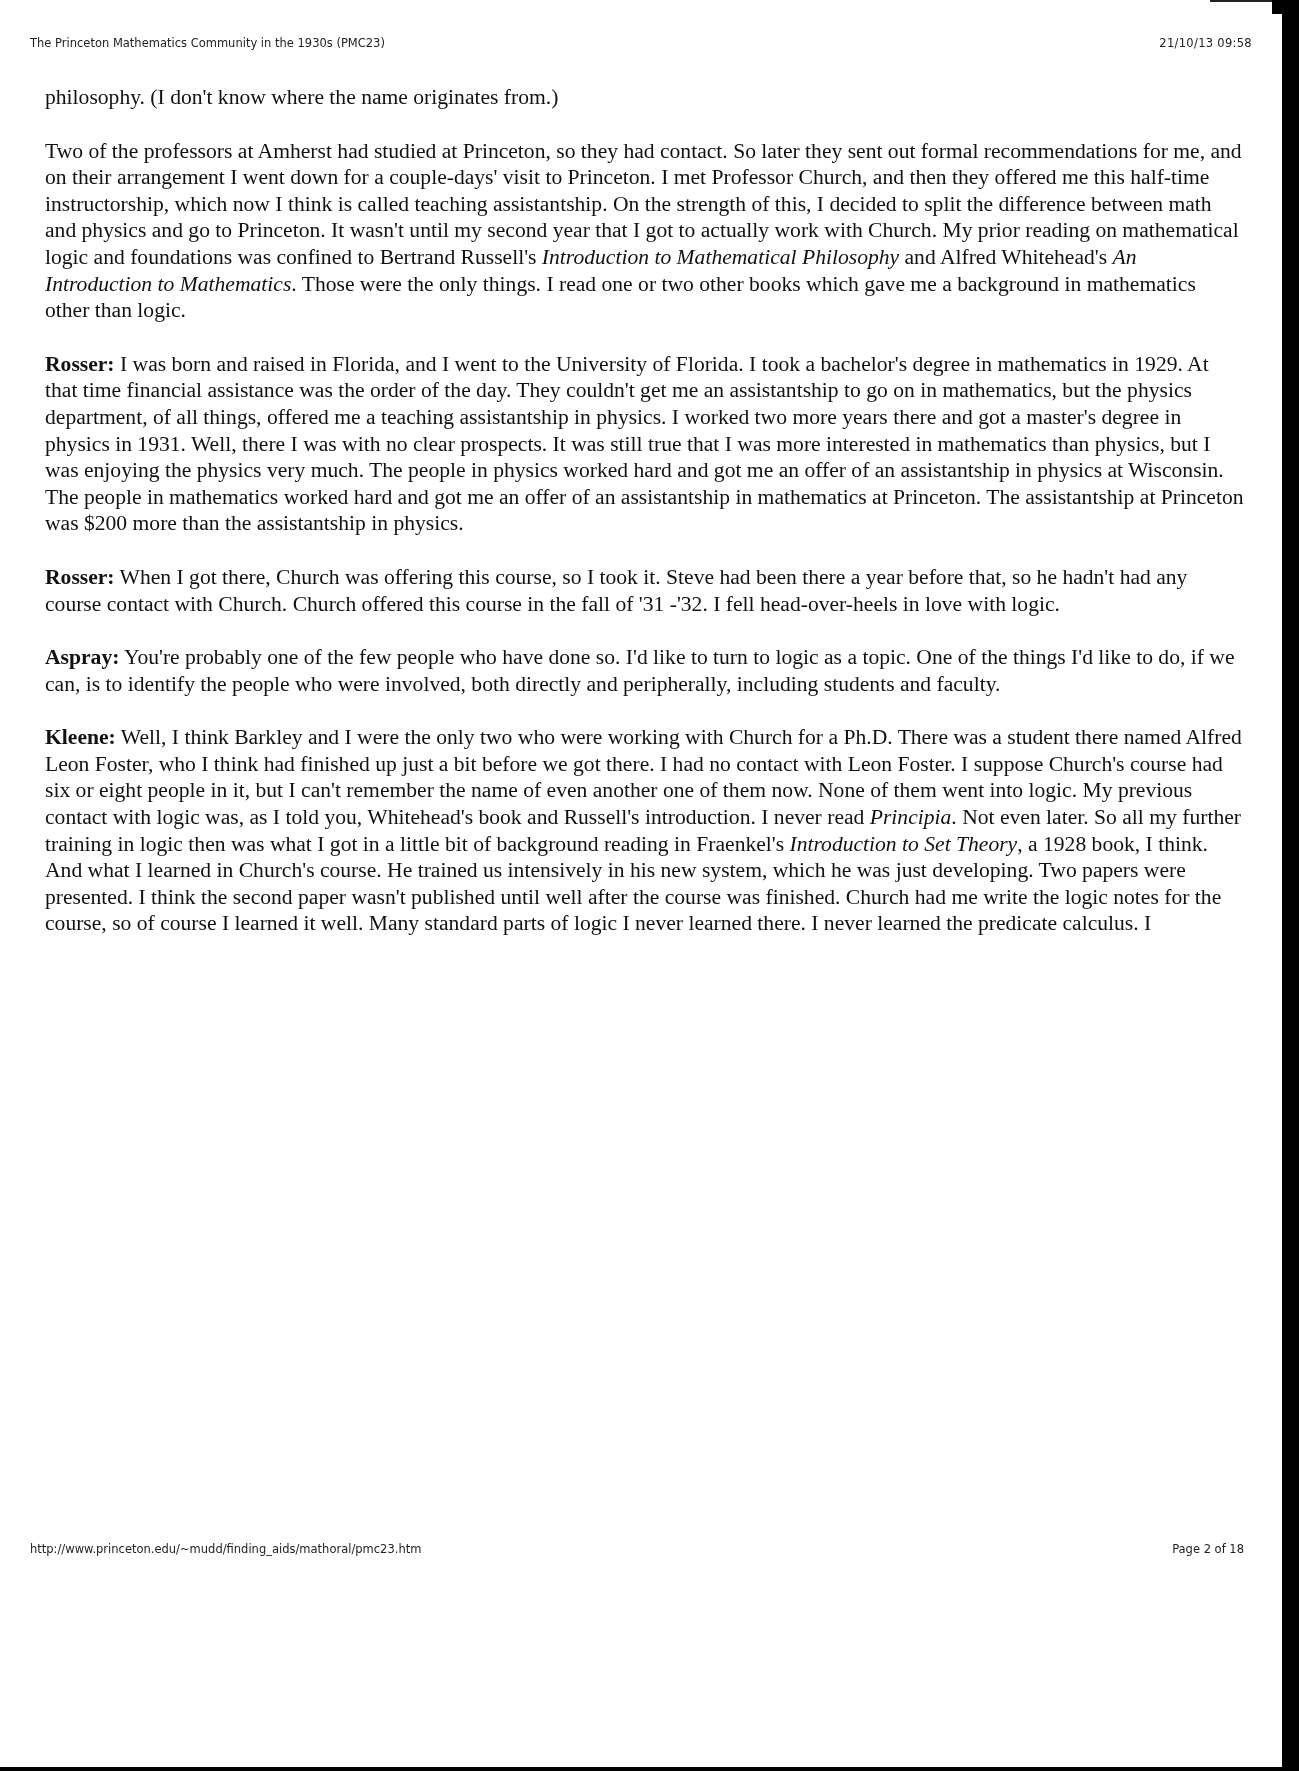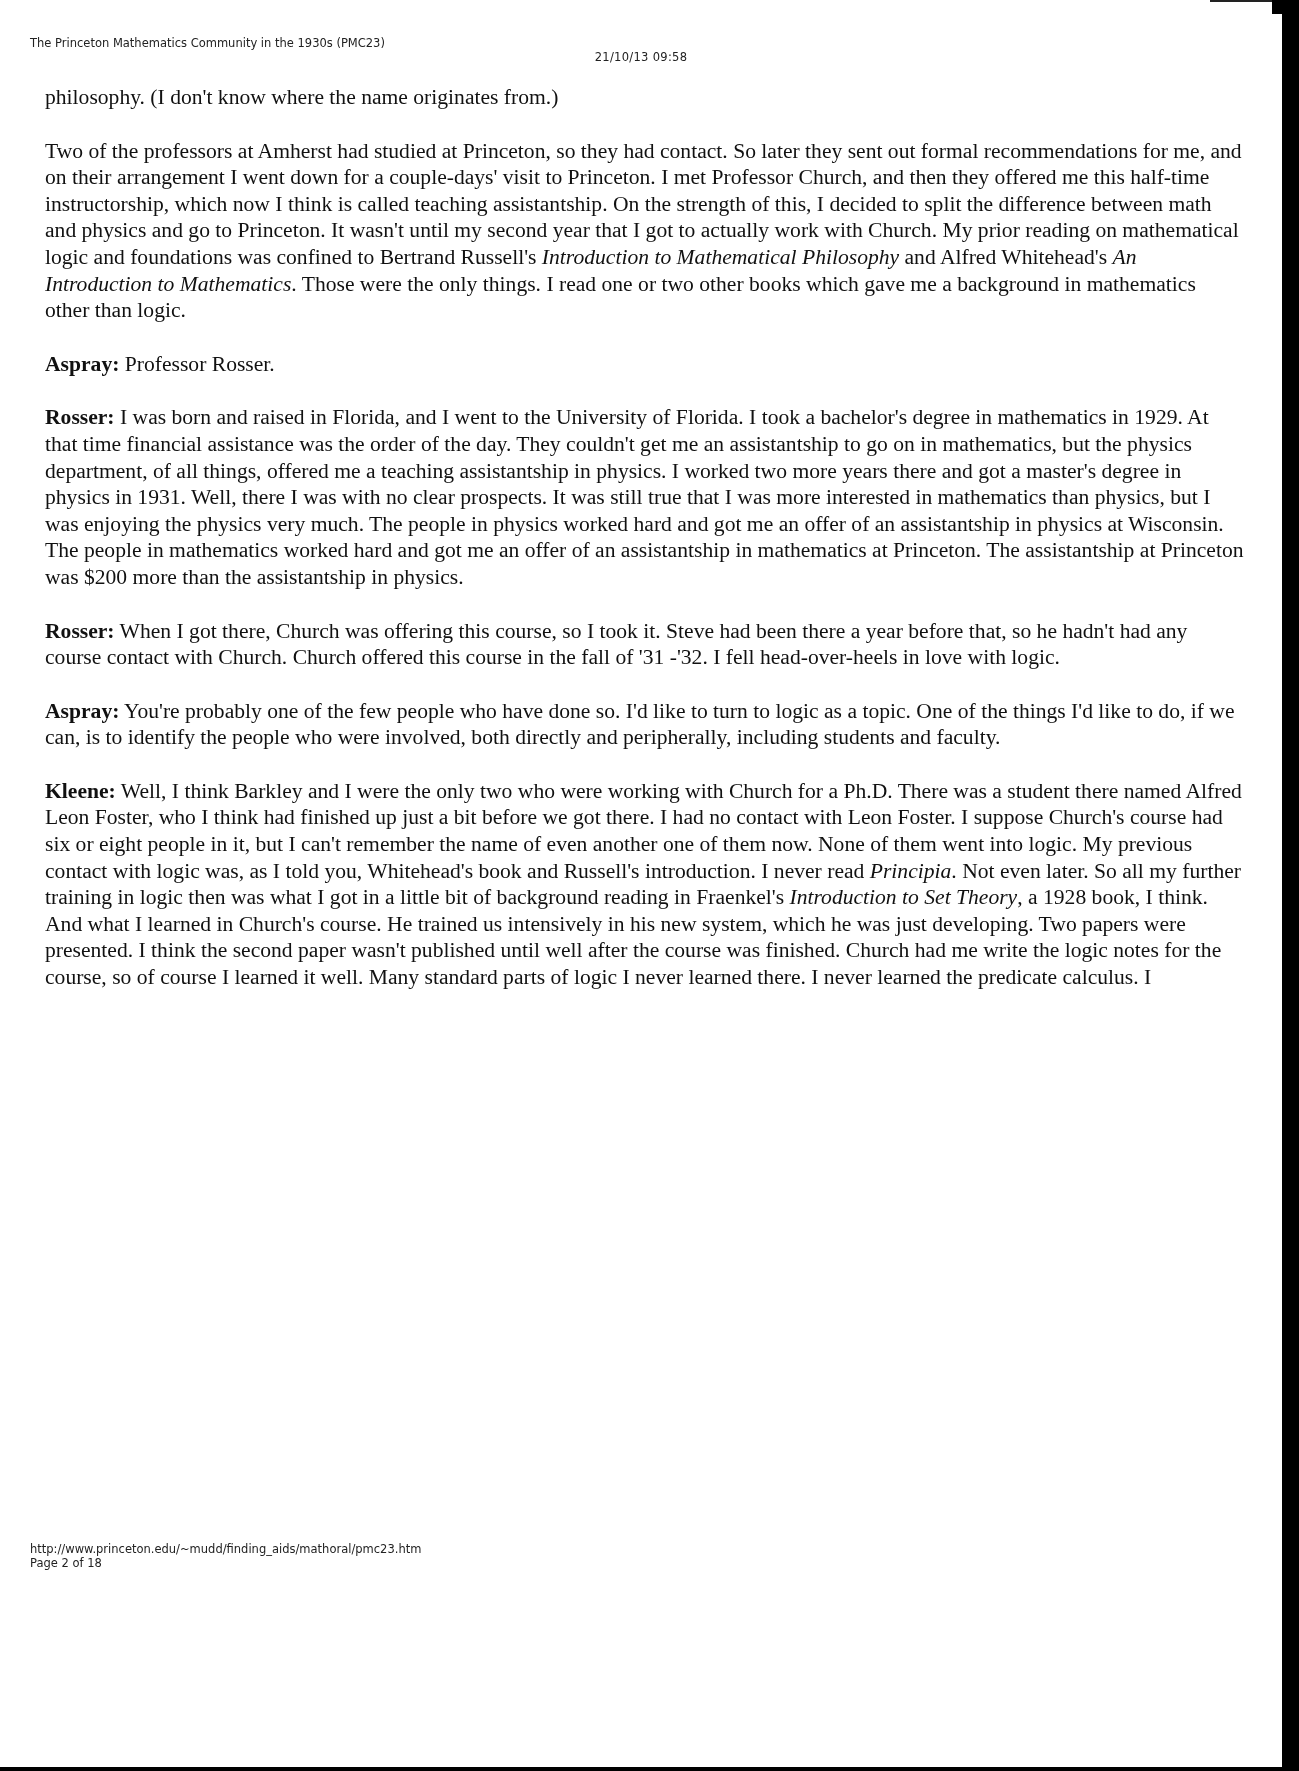--- a/index.html
+++ b/index.html
@@ -15,21 +15,21 @@
     }
     .top-strip {
       position: absolute; top: 0; left: 1210px; width: 72px; height: 2px; background: #222;
     }
     .bottom-strip {
       position: absolute; top: 1767px; left: 0; width: 1299px; height: 4px; background: #000;
     }
     .running-header, .running-footer {
       position: absolute; left: 30px; width: 1222px;
       font-family: "DejaVu Sans", sans-serif; font-size: 11.5px; color: #222;
-      display: flex; justify-content: space-between; flex-direction: column;
+      display: flex; justify-content: space-between;
     }
     .running-header { top: 36px; }
     .running-footer { top: 1542px; }
     .running-header .right { padding-right: 0; letter-spacing: 0.3px; text-align: center; }
     .running-footer .right { padding-right: 8px; }
     .content {
       position: absolute; top: 84px; left: 45px; width: 1200px;
       font-family: "Liberation Serif", serif; font-size: 21.6px; line-height: 26.6px; color: #111;
     }
     .content p { margin: 0 0 27px 0; font-family: Liberation Serif, serif; }
@@ -45,21 +45,20 @@
 <div class="bottom-strip"></div>
 
 <div class="running-header">
   <span>The Princeton Mathematics Community in the 1930s (PMC23)</span>
   <span class="right">21/10/13 09:58</span>
 </div>
 
 <div class="content" id="content">
     <p><span>philosophy. (I don't know where the name originates from.)</span></p>
     <p><span>Two of the professors at Amherst had studied at Princeton, so they had contact. So later they sent out formal recommendations for me, and on their arrangement I went down for a couple-days' visit to Princeton. I met Professor Church, and then they offered me this half-time instructorship, which now I think is called teaching assistantship. On the strength of this, I decided to split the difference between math and physics and go to Princeton. It wasn't until my second year that I got to actually work with Church. My prior reading on mathematical logic and foundations was confined to Bertrand Russell's </span><i>Introduction to Mathematical Philosophy</i><span> and Alfred Whitehead's </span><i>An Introduction to Mathematics</i><span>. Those were the only things. I read one or two other books which gave me a background in mathematics other than logic.</span></p>
-    <p><span class="speaker">Aspray:</span><span> Professor Rosser.</span></p>
     <p><span class="speaker">Rosser:</span><span> I was born and raised in Florida, and I went to the University of Florida. I took a bachelor's degree in mathematics in 1929. At that time financial assistance was the order of the day. They couldn't get me an assistantship to go on in mathematics, but the physics department, of all things, offered me a teaching assistantship in physics. I worked two more years there and got a master's degree in physics in 1931. Well, there I was with no clear prospects. It was still true that I was more interested in mathematics than physics, but I was enjoying the physics very much. The people in physics worked hard and got me an offer of an assistantship in physics at Wisconsin. The people in mathematics worked hard and got me an offer of an assistantship in mathematics at Princeton. The assistantship at Princeton was $200 more than the assistantship in physics.</span></p>
     <p><span class="speaker">Rosser:</span><span> When I got there, Church was offering this course, so I took it. Steve had been there a year before that, so he hadn't had any course contact with Church. Church offered this course in the fall of '31 -'32. I fell head-over-heels in love with logic.</span></p>
     <p><span class="speaker">Aspray:</span><span> You're probably one of the few people who have done so. I'd like to turn to logic as a topic. One of the things I'd like to do, if we can, is to identify the people who were involved, both directly and peripherally, including students and faculty.</span></p>
     <p><span class="speaker">Kleene:</span><span> Well, I think Barkley and I were the only two who were working with Church for a Ph.D. There was a student there named Alfred Leon Foster, who I think had finished up just a bit before we got there. I had no contact with Leon Foster. I suppose Church's course had six or eight people in it, but I can't remember the name of even another one of them now. None of them went into logic. My previous contact with logic was, as I told you, Whitehead's book and Russell's introduction. I never read </span><i>Principia</i><span>. Not even later. So all my further training in logic then was what I got in a little bit of background reading in Fraenkel's </span><i>Introduction to Set Theory</i><span>, a 1928 book, I think. And what I learned in Church's course. He trained us intensively in his new system, which he was just developing. Two papers were presented. I think the second paper wasn't published until well after the course was finished. Church had me write the logic notes for the course, so of course I learned it well. Many standard parts of logic I never learned there. I never learned the predicate calculus. I</span></p>
   </div>
 
 <div class="running-footer">
   <span>http://www.princeton.edu/~mudd/finding_aids/mathoral/pmc23.htm</span>
   <span class="right">Page 2 of 18</span>
 </div>

